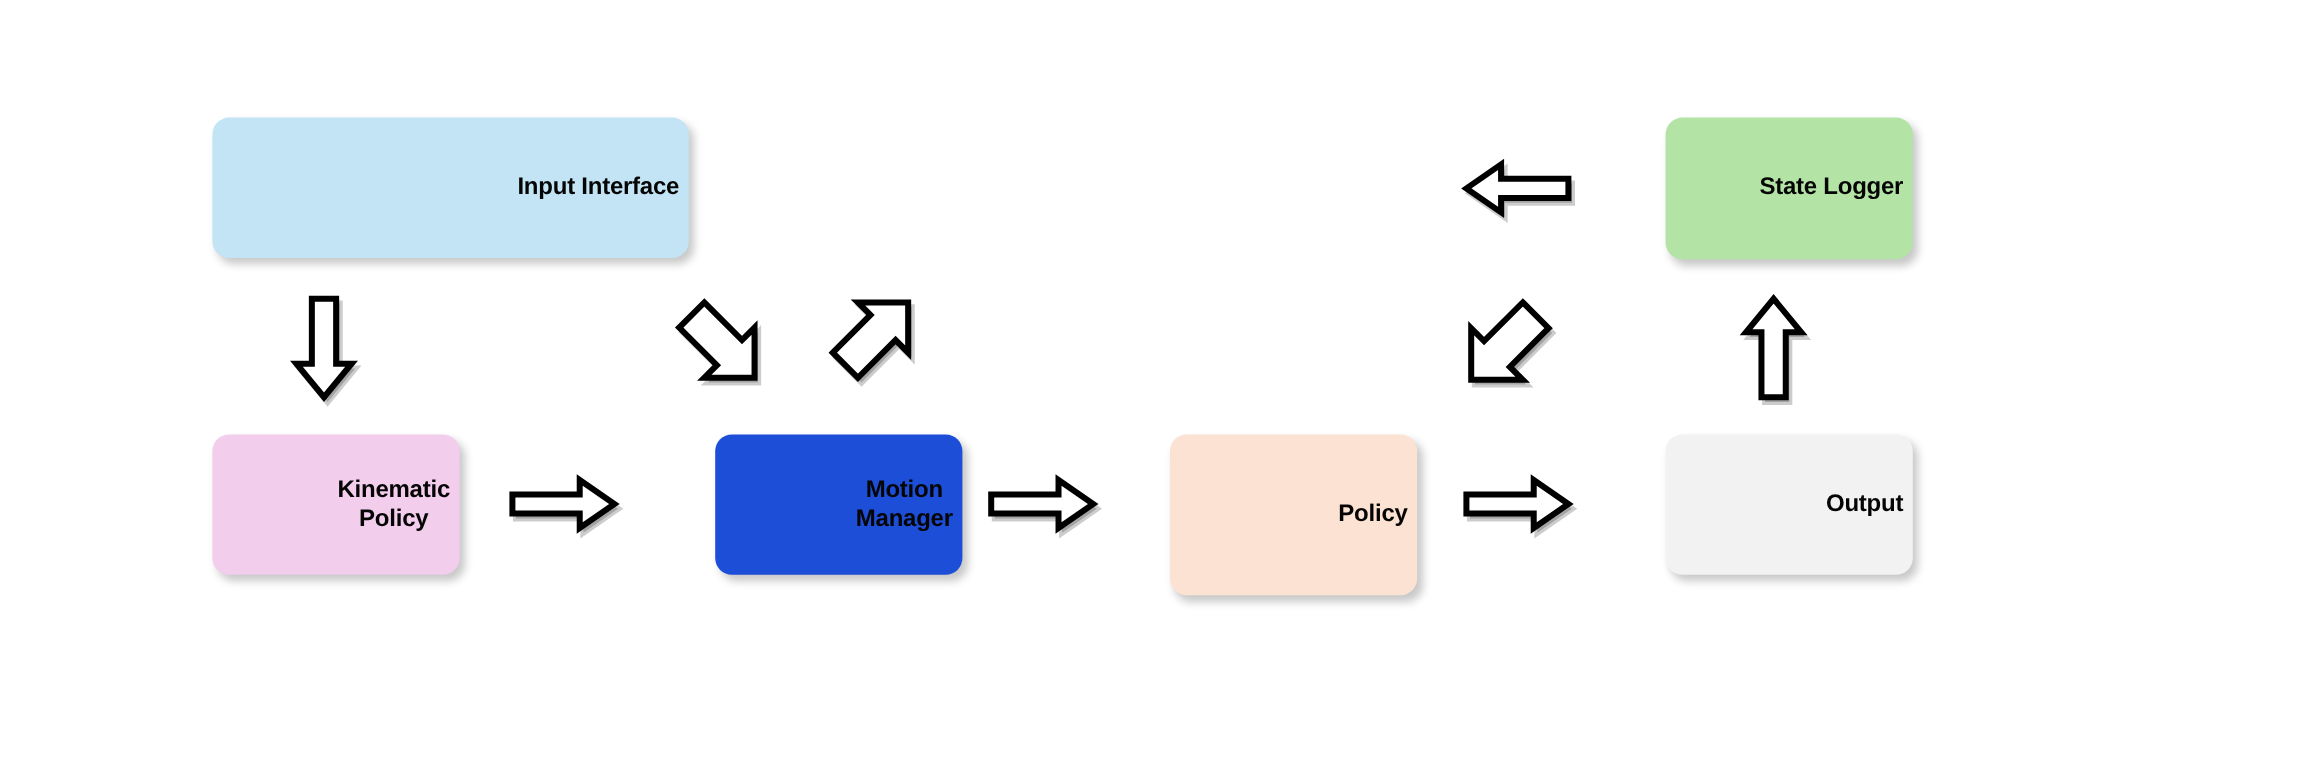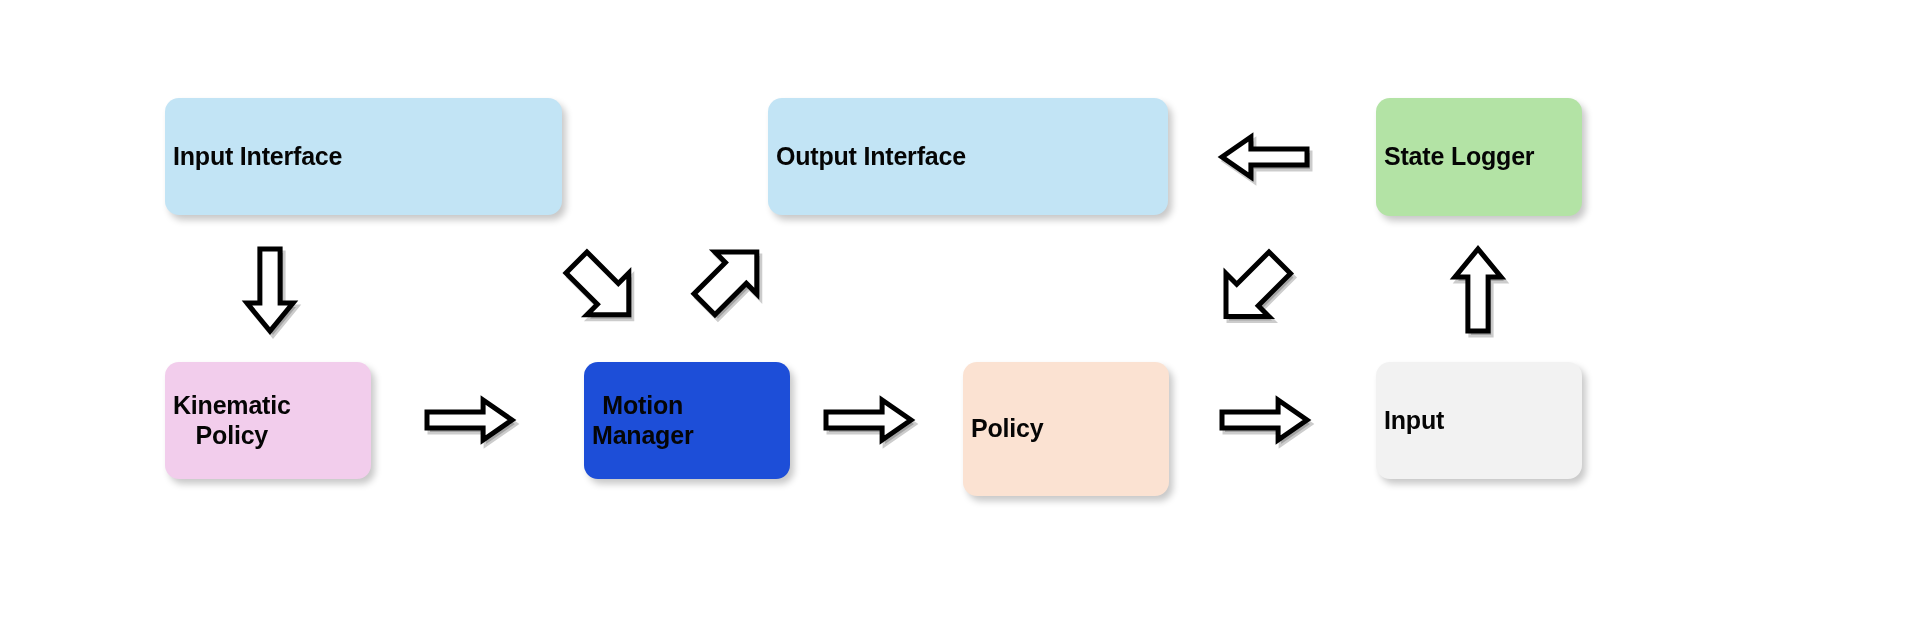--- a/index.html
+++ b/index.html
@@ -16,30 +16,31 @@
     height: 634px;
     background: #ffffff;
     overflow: hidden;
   }
   .node {
     position: absolute;
     box-sizing: border-box;
     border-radius: 14px;
     display: flex;
     align-items: center;
-    justify-content: flex-start;
+    justify-content: flex-end;
     text-align: center;
     font-weight: bold;
-    font-size: 25px;
+    font-size: 20px;
     line-height: 1.18;
     color: #050505;
     letter-spacing: -0.2px;
     box-shadow: 4px 5px 7px rgba(0,0,0,0.22);
     padding: 4px 8px;
     user-select: none;
+    margin-left: 12px;
   }
   .node-label {
     display: block;
     white-space: pre-line;
   }
   .arrow {
     position: absolute;
     pointer-events: none;
   }
   .arrow svg {
@@ -53,39 +54,36 @@
     stroke-linejoin: miter;
   }
 </style>
 </head>
 <body>
 
 <div id="canvas" style="background: rgb(255, 255, 255);">
     <div class="node" style="left: 165px; top: 98px; width: 397px; height: 117px; background: rgb(194, 228, 245);">
       <span class="node-label">Input Interface</span>
     </div>
-    <div class="node" style="left: 768px; top: 98px; width: 400px; height: 117px; background: rgb(194, 228, 245);">
-      <span class="node-label">Output Interface</span>
-    </div>
     <div class="node" style="left: 1376px; top: 98px; width: 206px; height: 118px; background: rgb(179, 227, 165);">
       <span class="node-label">State Logger</span>
     </div>
     <div class="node" style="left: 165px; top: 362px; width: 206px; height: 117px; background: rgb(242, 205, 236);">
       <span class="node-label">Kinematic
 Policy</span>
     </div>
     <div class="node" style="left: 584px; top: 362px; width: 206px; height: 117px; background: #1d4ed8;">
       <span class="node-label">Motion
 Manager</span>
     </div>
     <div class="node" style="left: 963px; top: 362px; width: 206px; height: 134px; background: rgb(251, 226, 210);">
       <span class="node-label">Policy</span>
     </div>
     <div class="node" style="left: 1376px; top: 362px; width: 206px; height: 117px; background: rgb(242, 242, 242);">
-      <span class="node-label">Input</span>
+      <span class="node-label">Output</span>
     </div>
     <div class="arrow" style="left: 243px; top: 245px; width: 54px; height: 90px;">
       <svg width="54" height="90" viewBox="0 0 54 90">
         <polygon points="19.880000000000003,8 40.12,8 40.12,62.12 53,62.12 30,90 7,62.12 19.880000000000003,62.12" fill="rgba(0,0,0,0.20)" stroke="rgba(0,0,0,0.20)" stroke-width="5" stroke-linejoin="miter"></polygon>
         <polygon class="arrow-shape" points="16.880000000000003,4 37.12,4 37.12,58.12 50,58.12 27,86 4,58.12 16.880000000000003,58.12"></polygon>
       </svg>
     </div>
     <div class="arrow" style="left: 562px; top: 248px; width: 82px; height: 84px;">
       <svg width="82" height="84" viewBox="0 0 82 84">
         <polygon points="27.930360723121805,8 59.32590180780452,39.395541084682705 69.79108216936541,28.9303607231218 69.79108216936542,70.79108216936541 27.930360723121808,70.79108216936541 38.39554108468271,60.32590180780451 7,28.930360723121808" fill="rgba(0,0,0,0.20)" stroke="rgba(0,0,0,0.20)" stroke-width="5" stroke-linejoin="miter"></polygon>

